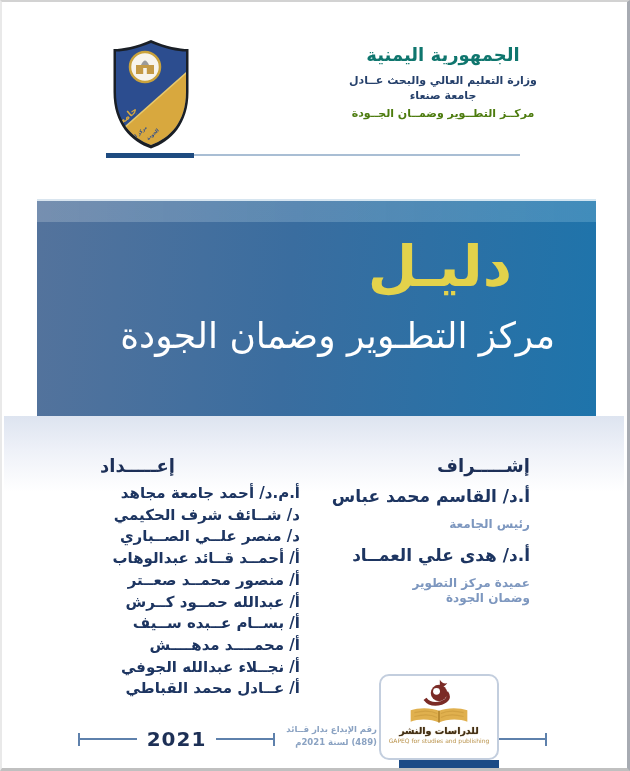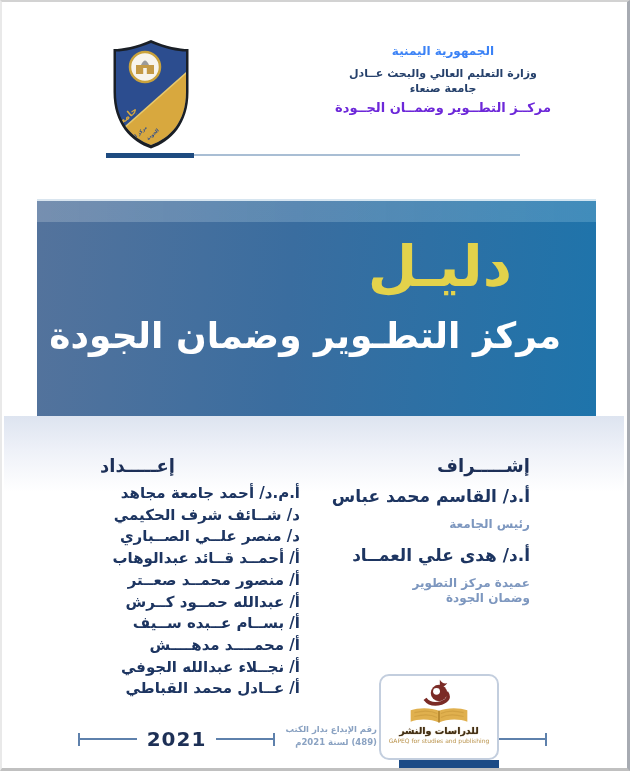--- a/index.html
+++ b/index.html
@@ -6,44 +6,44 @@
   body{font-family:"DejaVu Sans", sans-serif;}
   .page{
     position:relative;width:630px;height:771px;background:#ffffff;overflow:hidden;
     box-sizing:border-box;
     border-top:2px solid #d2d2d2;border-left:2px solid #e9e9e9;
     border-right:3px solid #a7abb2;border-bottom:3px solid #c0c0c0;
   }
   
   .uni-logo{position:absolute;left:106px;top:36px;width:86px;height:112px;}
   .hdr{position:absolute;left:318px;top:42px;width:246px;text-align:center;direction:rtl;}
-  .hdr-country{font-size:12px;font-weight:bold;color:#3b82f6;}
+  .hdr-country{font-size:18px;font-weight:bold;color:#0f766e;}
   .hdr-ministry{font-size:11px;color:#25406b;margin-top:9px;font-weight:bold;}
   .hdr-univ{font-size:11px;color:#25406b;margin-top:2px;font-weight:bold;}
-  .hdr-center{font-size:13px;font-weight:bold;color:#6d28d9;margin-top:5px;}
+  .hdr-center{font-size:11px;font-weight:bold;color:#4d7c0f;margin-top:5px;}
   .hdr-rule{position:absolute;left:104px;top:150px;width:414px;height:6px;display:flex;align-items:center;}
   .hdr-rule .thick{width:88px;height:5px;background:#1e4b80;}
   .hdr-rule .thin{flex:1;height:2px;background:#a9bed4;}
   
   .banner{
     position:absolute;left:35px;top:197px;width:559px;height:217px;
     background:linear-gradient(95deg,#54739c 0%,#3a6d9f 45%,#1e74ab 100%);
   }
   .banner-strip{
     position:absolute;left:0;top:0;right:0;height:21px;
     background:linear-gradient(to right,rgba(255,255,255,.20),rgba(150,205,230,.28));
     border-top:2px solid rgba(235,244,250,.85);
   }
   .banner-title{
     position:absolute;right:84px;top:36px;direction:rtl;
     font-size:57px;font-weight:bold;color:#e3d24b;line-height:1.1;
   }
   .banner-subtitle{
-    position:absolute;right:35px;top:116px;direction:rtl;
-    font-size:36px;font-weight:bold;color:#ffffff;white-space:nowrap;
+    position:absolute;right:41px;top:116px;direction:rtl;
+    font-size:36px;font-weight:normal;color:#ffffff;white-space:nowrap;
   }
   .fade-band{
     position:absolute;left:2px;right:3px;top:414px;height:76px;
     background:linear-gradient(#dde4f0 0%,#eef1f8 45%,#ffffff 100%);
   }
   
   .sup-col{position:absolute;left:360px;top:453px;width:168px;direction:rtl;text-align:right;}
   .sup-heading{font-size:18px;font-weight:bold;color:#1c2f57;margin-bottom:10px;}
   .sup-name{font-size:17px;font-weight:bold;color:#1d3561;white-space:nowrap;}
   .sup-role{font-size:12px;color:#7d97bf;margin-top:11px;line-height:15px;font-weight:bold;}
@@ -149,21 +149,21 @@
 
   <div class="dim-left">
     <span class="tick"></span>
     <span class="dline"></span>
     <span class="year">2021</span>
     <span class="dline"></span>
     <span class="tick"></span>
   </div>
 
   <div class="deposit">
-    <div>رقم الإيداع بدار الكتب</div>
+    <div>رقم الإيداع بدار قــائد</div>
     <div>(489) لسنة 2021م</div>
   </div>
 
   <div class="dim-right">
     <span class="tick"></span>
     <span class="dline"></span>
     <span class="tick"></span>
   </div>
 
   <div class="pub-card">

